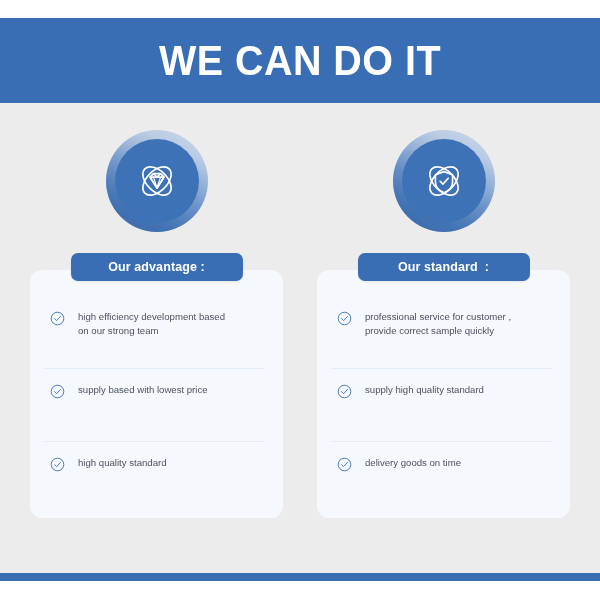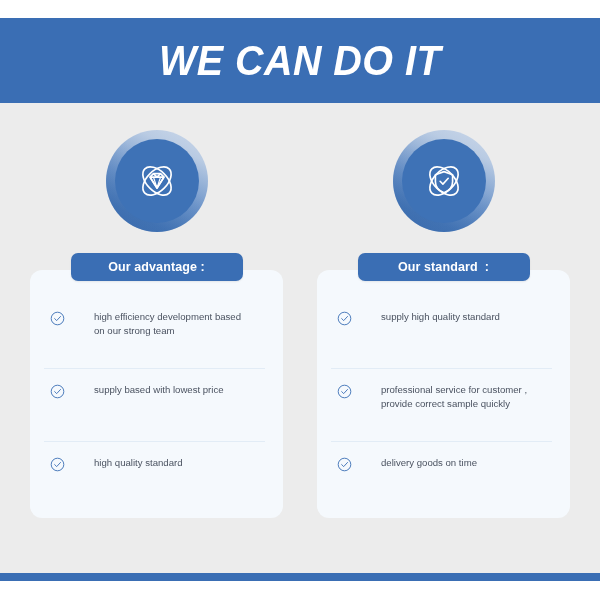--- a/index.html
+++ b/index.html
@@ -25,21 +25,20 @@
   .header-band {
     position: absolute;
     left: 0;
     top: 18px;
     width: 600px;
     height: 85px;
     background: #3a6eb4;
     display: flex;
     align-items: center;
     justify-content: center;
-    font-style: italic;
   }
   .header-title {
     color: #ffffff;
     font-family: "Liberation Sans", sans-serif;
     font-weight: bold;
     font-size: 42px;
     letter-spacing: 0.5px;
     line-height: 1;
     transform: scaleX(0.94);
     white-space: nowrap;
@@ -161,21 +160,20 @@
     list-style: none;
     margin: 0;
     padding: 0;
   }
   .list-item {
     display: flex;
     align-items: flex-start;
     min-height: 44px;
     padding: 14px 0 14px 0;
     border-bottom: 1px solid #e2ecf6;
-    gap: 16px;
   }
   .list-item:last-child { border-bottom: none; }
   .check-icon {
     flex: 0 0 auto;
     width: 15px;
     height: 15px;
     margin: 1px 13px 0 6px;
   }
   .check-icon svg { display: block; }
   .item-text {
@@ -278,41 +276,41 @@
     <div class="card">
       <ul class="list">
 
         <li class="list-item">
           <span class="check-icon">
             <svg width="15" height="15" viewBox="0 0 20 20" fill="none" stroke="#3a6eb4" stroke-width="1.2">
               <circle cx="10" cy="10" r="8.4"></circle>
               <path d="M6.2 10.1 L8.9 12.8 L14 7.3" stroke-linecap="round" stroke-linejoin="round"></path>
             </svg>
           </span>
-          <span class="item-text">supply high quality standard</span>
-        </li>
-
-        <li class="list-item">
-          <span class="check-icon">
-            <svg width="15" height="15" viewBox="0 0 20 20" fill="none" stroke="#3a6eb4" stroke-width="1.2">
-              <circle cx="10" cy="10" r="8.4"></circle>
-              <path d="M6.2 10.1 L8.9 12.8 L14 7.3" stroke-linecap="round" stroke-linejoin="round"></path>
-            </svg>
-          </span>
           <span class="item-text">professional service for customer ,
 provide correct sample quickly</span>
         </li>
 
         <li class="list-item">
           <span class="check-icon">
             <svg width="15" height="15" viewBox="0 0 20 20" fill="none" stroke="#3a6eb4" stroke-width="1.2">
               <circle cx="10" cy="10" r="8.4"></circle>
               <path d="M6.2 10.1 L8.9 12.8 L14 7.3" stroke-linecap="round" stroke-linejoin="round"></path>
             </svg>
           </span>
+          <span class="item-text">supply high quality standard</span>
+        </li>
+
+        <li class="list-item">
+          <span class="check-icon">
+            <svg width="15" height="15" viewBox="0 0 20 20" fill="none" stroke="#3a6eb4" stroke-width="1.2">
+              <circle cx="10" cy="10" r="8.4"></circle>
+              <path d="M6.2 10.1 L8.9 12.8 L14 7.3" stroke-linecap="round" stroke-linejoin="round"></path>
+            </svg>
+          </span>
           <span class="item-text">delivery goods on time</span>
         </li>
 
       </ul>
     </div>
   </div>
 
   <div class="footer-band"></div>
   <div class="footer-white"></div>
 

